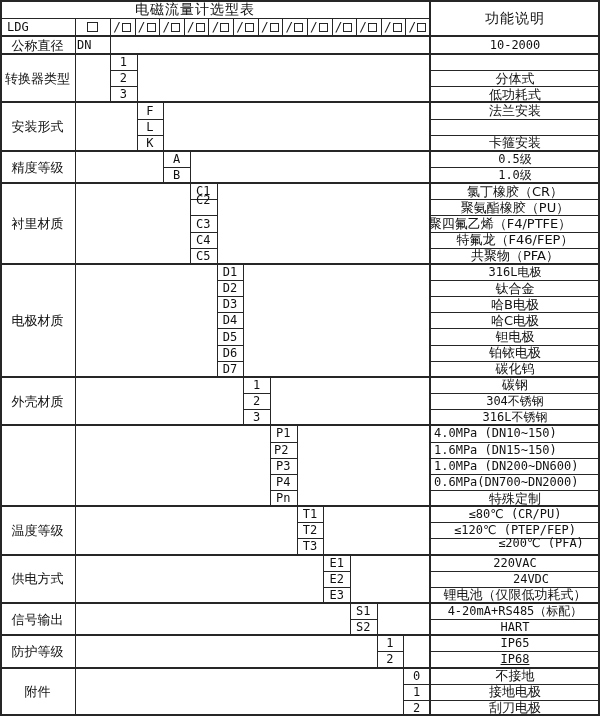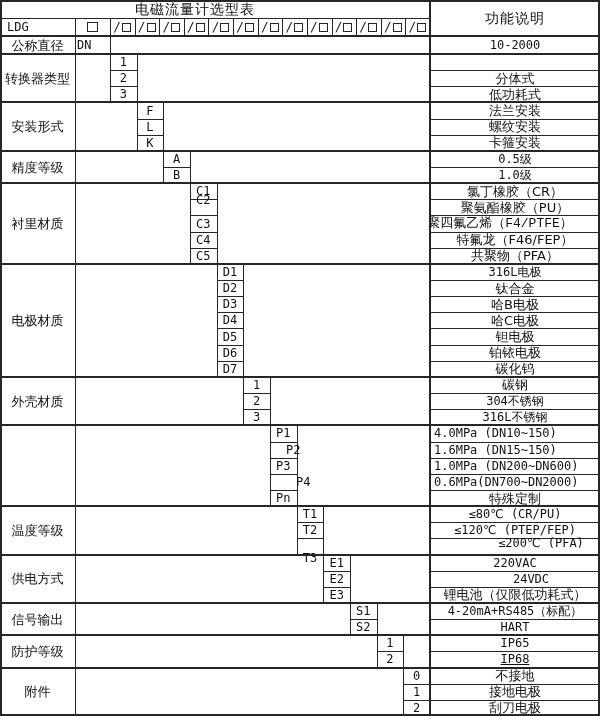--- a/index.html
+++ b/index.html
@@ -120,21 +120,20 @@
     <div class="cell" style="left: 430px; top: 86.2927px; width: 170px; height: 16.1463px;">低功耗式</div>
     <div class="ln" style="top: 101.439px; left: 0px; height: 2px; width: 600px;"></div>
     <div class="ln" style="left: 136.667px; top: 102.439px; width: 1px; height: 48.439px;"></div>
     <div class="ln" style="left: 163.333px; top: 102.439px; width: 1px; height: 48.439px;"></div>
     <div class="cell" style="left: 0px; top: 102.439px; width: 75px; height: 48.439px;">安装形式</div>
     <div class="cell code" style="left: 136.667px; top: 102.439px; width: 26.6667px; height: 16.1463px;">F</div>
     <div class="cell" style="left: 430px; top: 102.439px; width: 170px; height: 16.1463px;">法兰安装</div>
     <div class="ln" style="top: 118.585px; left: 136.667px; height: 1px; width: 26.6667px;"></div>
     <div class="ln" style="top: 118.585px; left: 430px; height: 1px; width: 170px;"></div>
     <div class="cell code" style="left: 136.667px; top: 118.585px; width: 26.6667px; height: 16.1463px;">L</div>
-    <div class="cell" style="left: 430px; top: 118.585px; width: 170px; height: 16.1463px;">螺纹安装</div>
     <div class="ln" style="top: 134.732px; left: 136.667px; height: 1px; width: 26.6667px;"></div>
     <div class="ln" style="top: 134.732px; left: 430px; height: 1px; width: 170px;"></div>
     <div class="cell code" style="left: 136.667px; top: 134.732px; width: 26.6667px; height: 16.1463px;">K</div>
     <div class="cell" style="left: 430px; top: 134.732px; width: 170px; height: 16.1463px;">卡箍安装</div>
     <div class="ln" style="top: 149.878px; left: 0px; height: 2px; width: 600px;"></div>
     <div class="ln" style="left: 163.333px; top: 150.878px; width: 1px; height: 32.2927px;"></div>
     <div class="ln" style="left: 190px; top: 150.878px; width: 1px; height: 32.2927px;"></div>
     <div class="cell" style="left: 0px; top: 150.878px; width: 75px; height: 32.2927px;">精度等级</div>
     <div class="cell code" style="left: 163.333px; top: 150.878px; width: 26.6667px; height: 16.1463px;">A</div>
     <div class="cell code" style="left: 430px; top: 150.878px; width: 170px; height: 16.1463px;">0.5级</div>
@@ -148,21 +147,21 @@
     <div class="cell" style="left: 0px; top: 183.171px; width: 75px; height: 80.7317px;">衬里材质</div>
     <div class="cell code" style="left: 190px; top: 183.171px; width: 26.6667px; height: 16.1463px;">C1</div>
     <div class="cell" style="left: 430px; top: 183.171px; width: 170px; height: 16.1463px;">氯丁橡胶（CR）</div>
     <div class="ln" style="top: 199.317px; left: 190px; height: 1px; width: 26.6667px;"></div>
     <div class="ln" style="top: 199.317px; left: 430px; height: 1px; width: 170px;"></div>
     <div class="cell code" style="left: 190px; top: 192px; width: 26.6667px; height: 16.1463px;">C2</div>
     <div class="cell" style="left: 430px; top: 199.317px; width: 170px; height: 16.1463px;">聚氨酯橡胶（PU）</div>
     <div class="ln" style="top: 215.463px; left: 190px; height: 1px; width: 26.6667px;"></div>
     <div class="ln" style="top: 215.463px; left: 430px; height: 1px; width: 170px;"></div>
     <div class="cell code" style="left: 190px; top: 215.463px; width: 26.6667px; height: 16.1463px;">C3</div>
-    <div class="cell" style="left: 430px; top: 215.463px; width: 140px; height: 16.1463px; font-family: Liberation Mono, monospace;">聚四氟乙烯（F4/PTFE）</div>
+    <div class="cell" style="left: 430px; top: 215.463px; width: 140px; height: 16.1463px;">聚四氟乙烯（F4/PTFE）</div>
     <div class="ln" style="top: 231.61px; left: 190px; height: 1px; width: 26.6667px;"></div>
     <div class="ln" style="top: 231.61px; left: 430px; height: 1px; width: 170px;"></div>
     <div class="cell code" style="left: 190px; top: 231.61px; width: 26.6667px; height: 16.1463px;">C4</div>
     <div class="cell" style="left: 430px; top: 231.61px; width: 170px; height: 16.1463px;">特氟龙（F46/FEP）</div>
     <div class="ln" style="top: 247.756px; left: 190px; height: 1px; width: 26.6667px;"></div>
     <div class="ln" style="top: 247.756px; left: 430px; height: 1px; width: 170px;"></div>
     <div class="cell code" style="left: 190px; top: 247.756px; width: 26.6667px; height: 16.1463px;">C5</div>
     <div class="cell" style="left: 430px; top: 247.756px; width: 170px; height: 16.1463px;">共聚物（PFA）</div>
     <div class="ln" style="top: 262.902px; left: 0px; height: 2px; width: 600px;"></div>
     <div class="ln" style="left: 216.667px; top: 263.902px; width: 1px; height: 113.024px;"></div>
@@ -208,47 +207,47 @@
     <div class="ln" style="top: 409.22px; left: 430px; height: 1px; width: 170px;"></div>
     <div class="cell code" style="left: 243.333px; top: 409.22px; width: 26.6667px; height: 16.1463px;">3</div>
     <div class="cell code" style="left: 430px; top: 409.22px; width: 170px; height: 16.1463px;">316L不锈钢</div>
     <div class="ln" style="top: 424.366px; left: 0px; height: 2px; width: 600px;"></div>
     <div class="ln" style="left: 270px; top: 425.366px; width: 1px; height: 80.7317px;"></div>
     <div class="ln" style="left: 296.667px; top: 425.366px; width: 1px; height: 80.7317px;"></div>
     <div class="cell code" style="left: 270px; top: 425.366px; width: 26.6667px; height: 16.1463px;">P1</div>
     <div class="cell code left" style="left: 430px; top: 425.366px; width: 170px; height: 16.1463px; padding-left: 4px;">4.0MPa (DN10~150)</div>
     <div class="ln" style="top: 441.512px; left: 270px; height: 1px; width: 26.6667px;"></div>
     <div class="ln" style="top: 441.512px; left: 430px; height: 1px; width: 170px;"></div>
-    <div class="cell code" style="left: 280px; top: 441.512px; width: 26.6667px; height: 16.1463px;">P2</div>
+    <div class="cell code" style="left: 268px; top: 441.512px; width: 26.6667px; height: 16.1463px;">P2</div>
     <div class="cell code left" style="left: 430px; top: 441.512px; width: 170px; height: 16.1463px; padding-left: 4px;">1.6MPa (DN15~150)</div>
     <div class="ln" style="top: 457.659px; left: 270px; height: 1px; width: 26.6667px;"></div>
     <div class="ln" style="top: 457.659px; left: 430px; height: 1px; width: 170px;"></div>
     <div class="cell code" style="left: 270px; top: 457.659px; width: 26.6667px; height: 16.1463px;">P3</div>
     <div class="cell code left" style="left: 430px; top: 457.659px; width: 170px; height: 16.1463px; padding-left: 4px;">1.0MPa (DN200~DN600)</div>
     <div class="ln" style="top: 473.805px; left: 270px; height: 1px; width: 26.6667px;"></div>
     <div class="ln" style="top: 473.805px; left: 430px; height: 1px; width: 170px;"></div>
-    <div class="cell code" style="left: 270px; top: 473.805px; width: 26.6667px; height: 16.1463px; padding-left: 20px;">P4</div>
+    <div class="cell code" style="left: 270px; top: 473.805px; width: 26.6667px; height: 16.1463px;">P4</div>
     <div class="cell code left" style="left: 430px; top: 473.805px; width: 170px; height: 16.1463px; padding-left: 4px;">0.6MPa(DN700~DN2000)</div>
     <div class="ln" style="top: 489.951px; left: 270px; height: 1px; width: 26.6667px;"></div>
     <div class="ln" style="top: 489.951px; left: 430px; height: 1px; width: 170px;"></div>
     <div class="cell code" style="left: 270px; top: 489.951px; width: 26.6667px; height: 16.1463px;">Pn</div>
     <div class="cell" style="left: 430px; top: 489.951px; width: 170px; height: 16.1463px;">特殊定制</div>
     <div class="ln" style="top: 505.098px; left: 0px; height: 2px; width: 600px;"></div>
     <div class="ln" style="left: 296.667px; top: 506.098px; width: 1px; height: 48.439px;"></div>
     <div class="ln" style="left: 323.333px; top: 506.098px; width: 1px; height: 48.439px;"></div>
     <div class="cell" style="left: 0px; top: 506.098px; width: 75px; height: 48.439px;">温度等级</div>
     <div class="cell code" style="left: 296.667px; top: 506.098px; width: 26.6667px; height: 16.1463px;">T1</div>
     <div class="cell code" style="left: 430px; top: 506.098px; width: 170px; height: 16.1463px;">≤80℃ (CR/PU)</div>
     <div class="ln" style="top: 522.244px; left: 296.667px; height: 1px; width: 26.6667px;"></div>
     <div class="ln" style="top: 522.244px; left: 430px; height: 1px; width: 170px;"></div>
     <div class="cell code" style="left: 296.667px; top: 522.244px; width: 26.6667px; height: 16.1463px;">T2</div>
     <div class="cell code" style="left: 430px; top: 522.244px; width: 170px; height: 16.1463px;">≤120℃ (PTEP/FEP)</div>
     <div class="ln" style="top: 538.39px; left: 296.667px; height: 1px; width: 26.6667px;"></div>
     <div class="ln" style="top: 538.39px; left: 430px; height: 1px; width: 170px;"></div>
-    <div class="cell code" style="left: 296.667px; top: 538.39px; width: 26.6667px; height: 16.1463px; margin-top: 12px;">T3</div>
+    <div class="cell code" style="left: 296.667px; top: 538.39px; width: 26.6667px; height: 16.1463px;">T3</div>
     <div class="cell code" style="left: 430px; top: 535px; width: 170px; height: 16.1463px; margin-left: 26px;">≤200℃ (PFA)</div>
     <div class="ln" style="top: 553.537px; left: 0px; height: 2px; width: 600px;"></div>
     <div class="ln" style="left: 323.333px; top: 554.537px; width: 1px; height: 48.439px;"></div>
     <div class="ln" style="left: 350px; top: 554.537px; width: 1px; height: 48.439px;"></div>
     <div class="cell" style="left: 0px; top: 554.537px; width: 75px; height: 48.439px;">供电方式</div>
     <div class="cell code" style="left: 323.333px; top: 554.537px; width: 26.6667px; height: 16.1463px;">E1</div>
     <div class="cell code" style="left: 430px; top: 554.537px; width: 170px; height: 16.1463px;">220VAC</div>
     <div class="ln" style="top: 570.683px; left: 323.333px; height: 1px; width: 26.6667px;"></div>
     <div class="ln" style="top: 570.683px; left: 430px; height: 1px; width: 170px;"></div>
     <div class="cell code" style="left: 323.333px; top: 570.683px; width: 26.6667px; height: 16.1463px;">E2</div>

